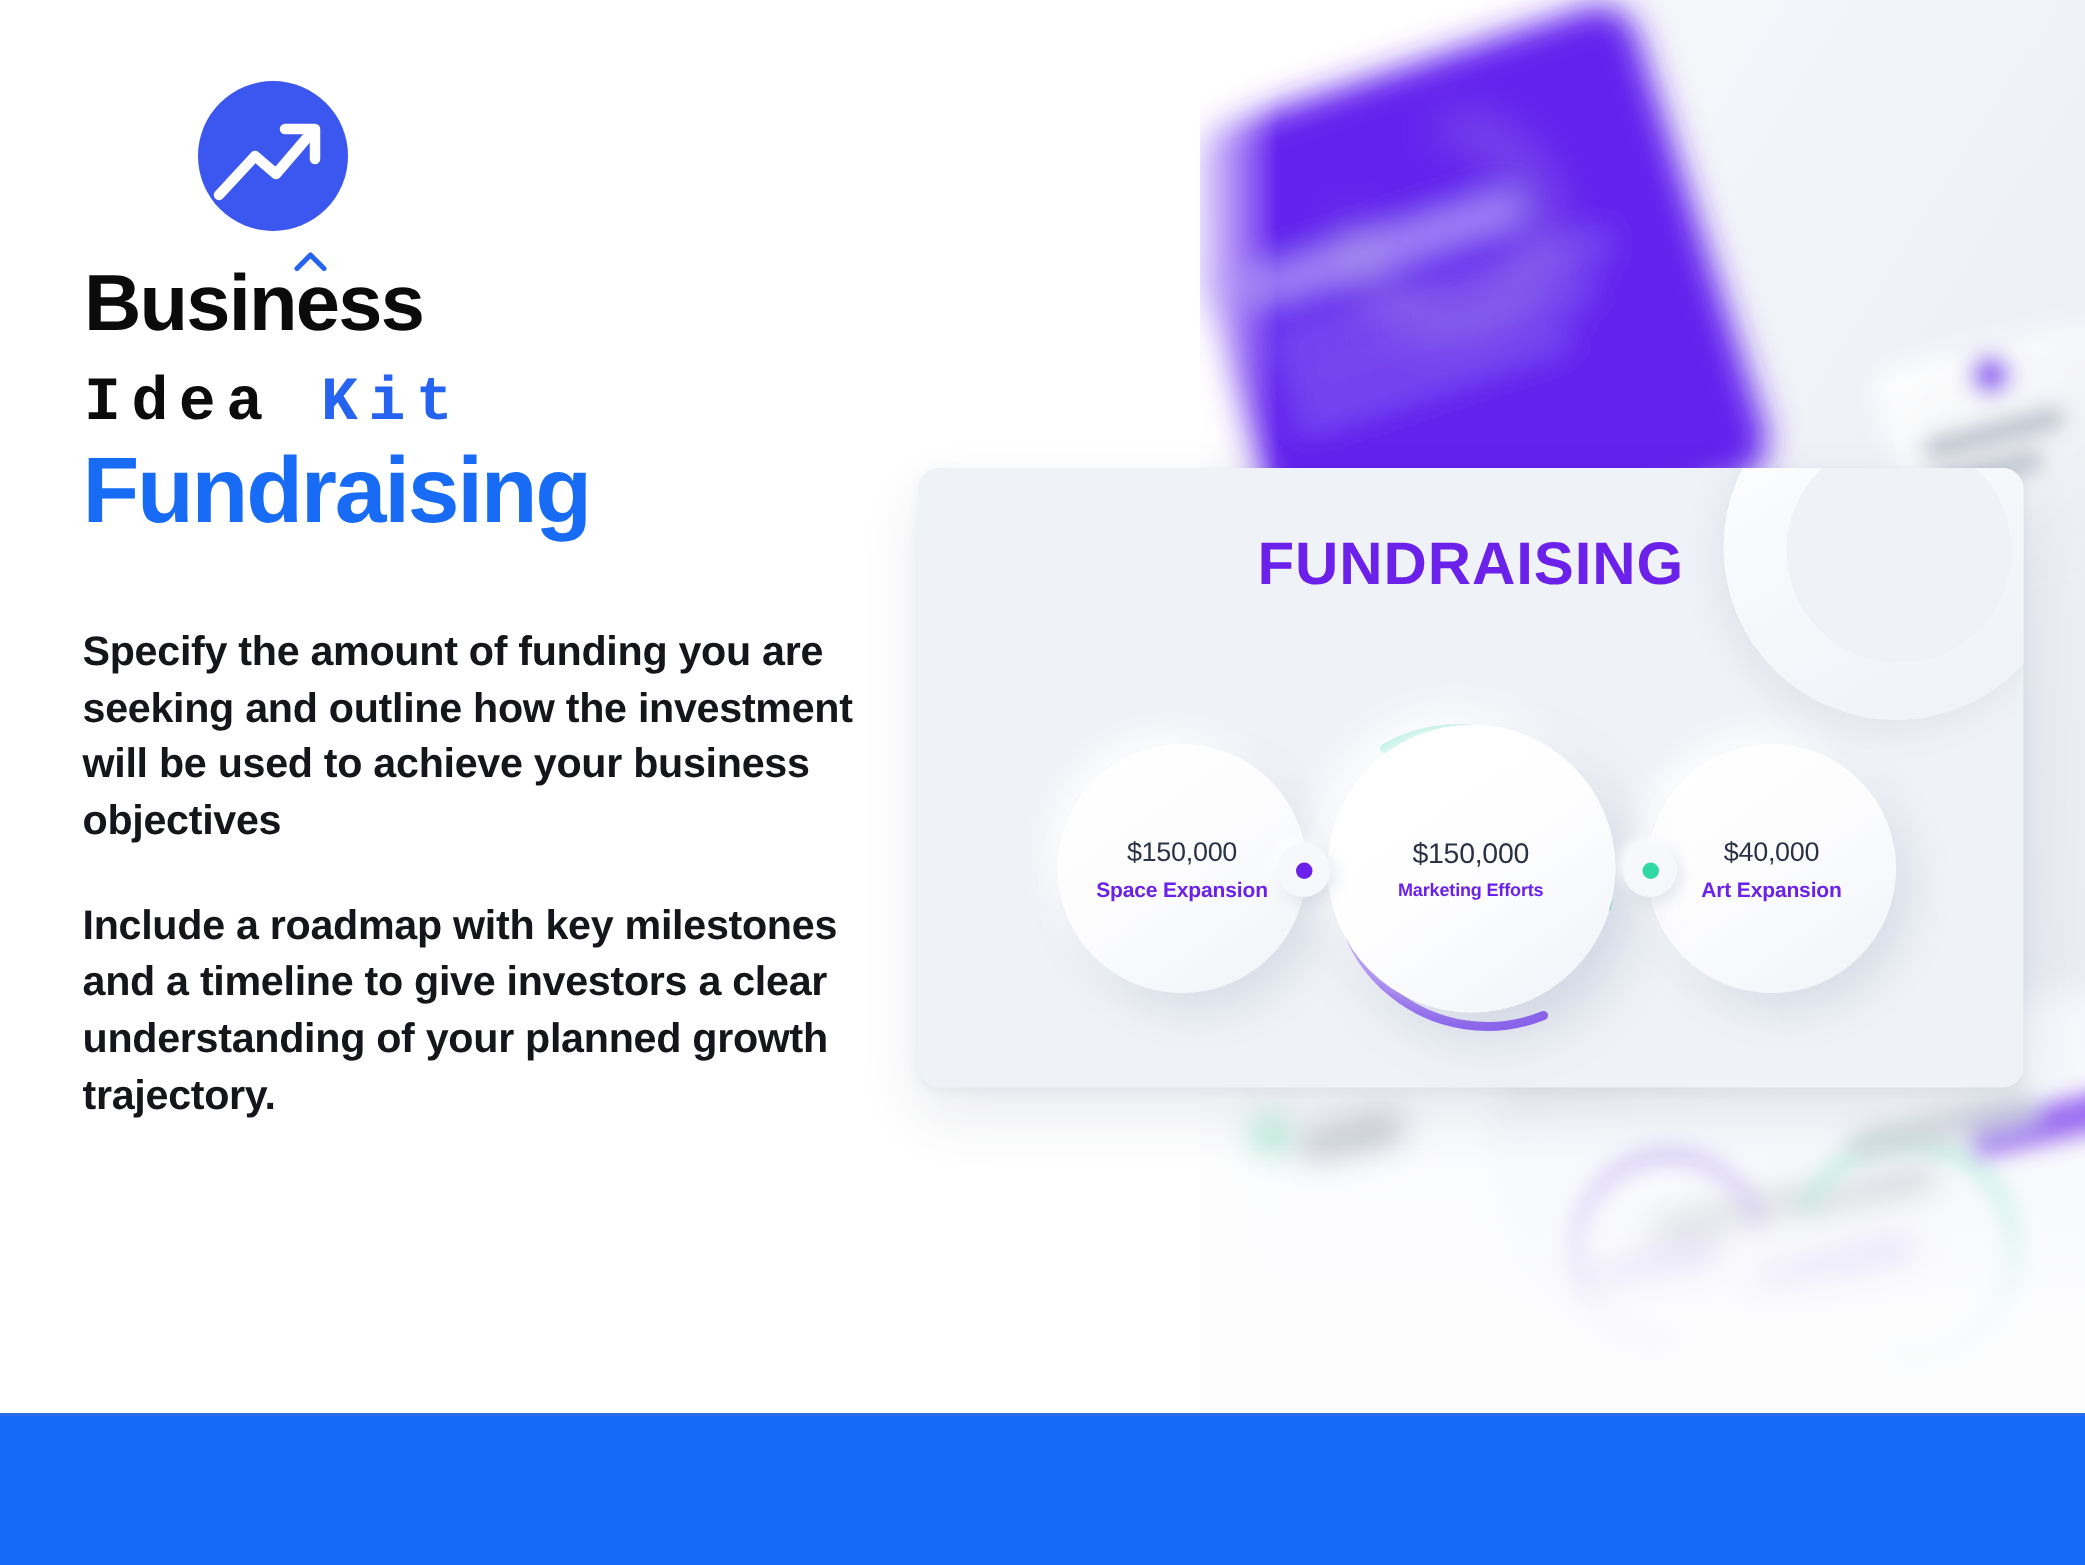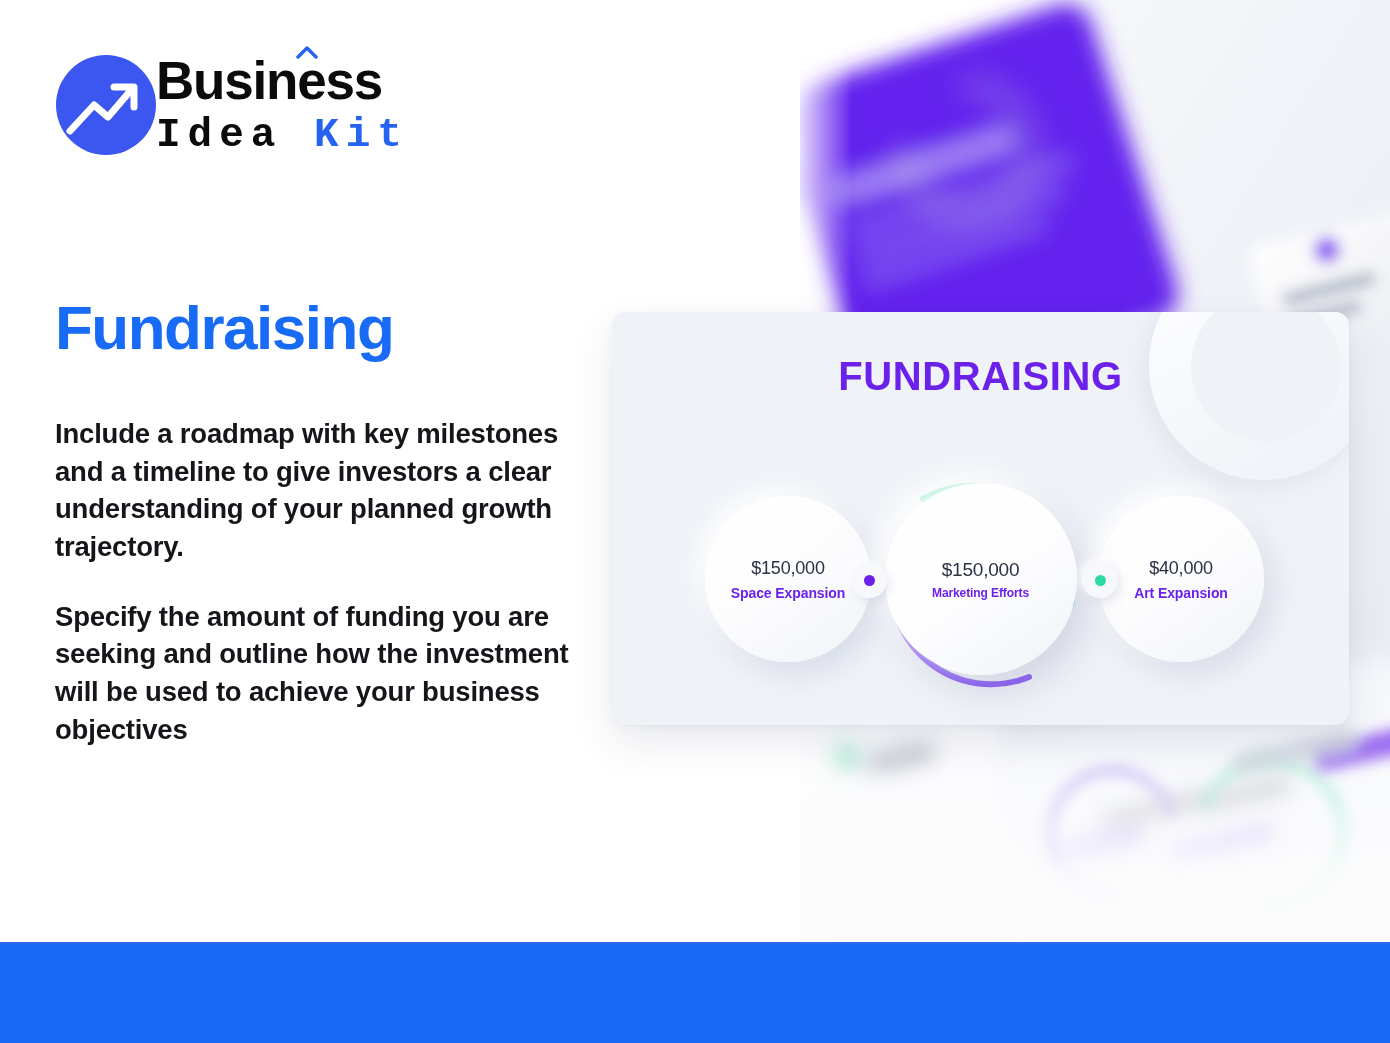--- a/index.html
+++ b/index.html
@@ -30,20 +30,22 @@
     z-index: 5;
   }
 
   
   .logo-block {
     position: absolute;
     left: 56px;
     top: 54px;
     display: flex;
     align-items: center;
+    gap: 22px;
+    flex-direction: column;
   }
   .logo-mark {
     width: 100px;
     height: 100px;
     border-radius: 50%;
     background: #3b57ef;
     position: relative;
     flex: 0 0 auto;
     overflow: hidden;
   }
@@ -60,21 +62,21 @@
     font-family: "Liberation Sans", sans-serif;
   }
   .logo-hat {
     position: absolute;
     left: 140px;
     top: -8px;
     width: 22px;
     height: 13px;
   }
   .logo-line2 {
-    margin-top: 8px;
+    margin-top: 20px;
     font-size: 41px;
     font-weight: 700;
     letter-spacing: 7px;
     font-family: "Liberation Mono", monospace;
     color: #0b0b0c;
     white-space: nowrap;
   }
   .logo-line2 .kit { color: #2563f0; }
 
   
@@ -401,22 +403,22 @@
         </div>
         <div class="logo-line2">
           <span>Idea</span><span>&nbsp;</span><span class="kit">Kit</span>
         </div>
       </div>
     </div>
 
     <h1 class="headline">Fundraising</h1>
 
     <div class="body-copy">
+      <p>Specify the amount of funding you are seeking and outline how the investment will be used to achieve your business objectives</p>
       <p>Include a roadmap with key milestones and a timeline to give investors a clear understanding of your planned growth trajectory.</p>
-      <p>Specify the amount of funding you are seeking and outline how the investment will be used to achieve your business objectives</p>
     </div>
   </div>
 
   <div class="fund-card">
     <div class="card-deco"></div>
     <div class="card-deco2"></div>
 
     <div class="card-title">FUNDRAISING</div>
 
     <div class="circles">

